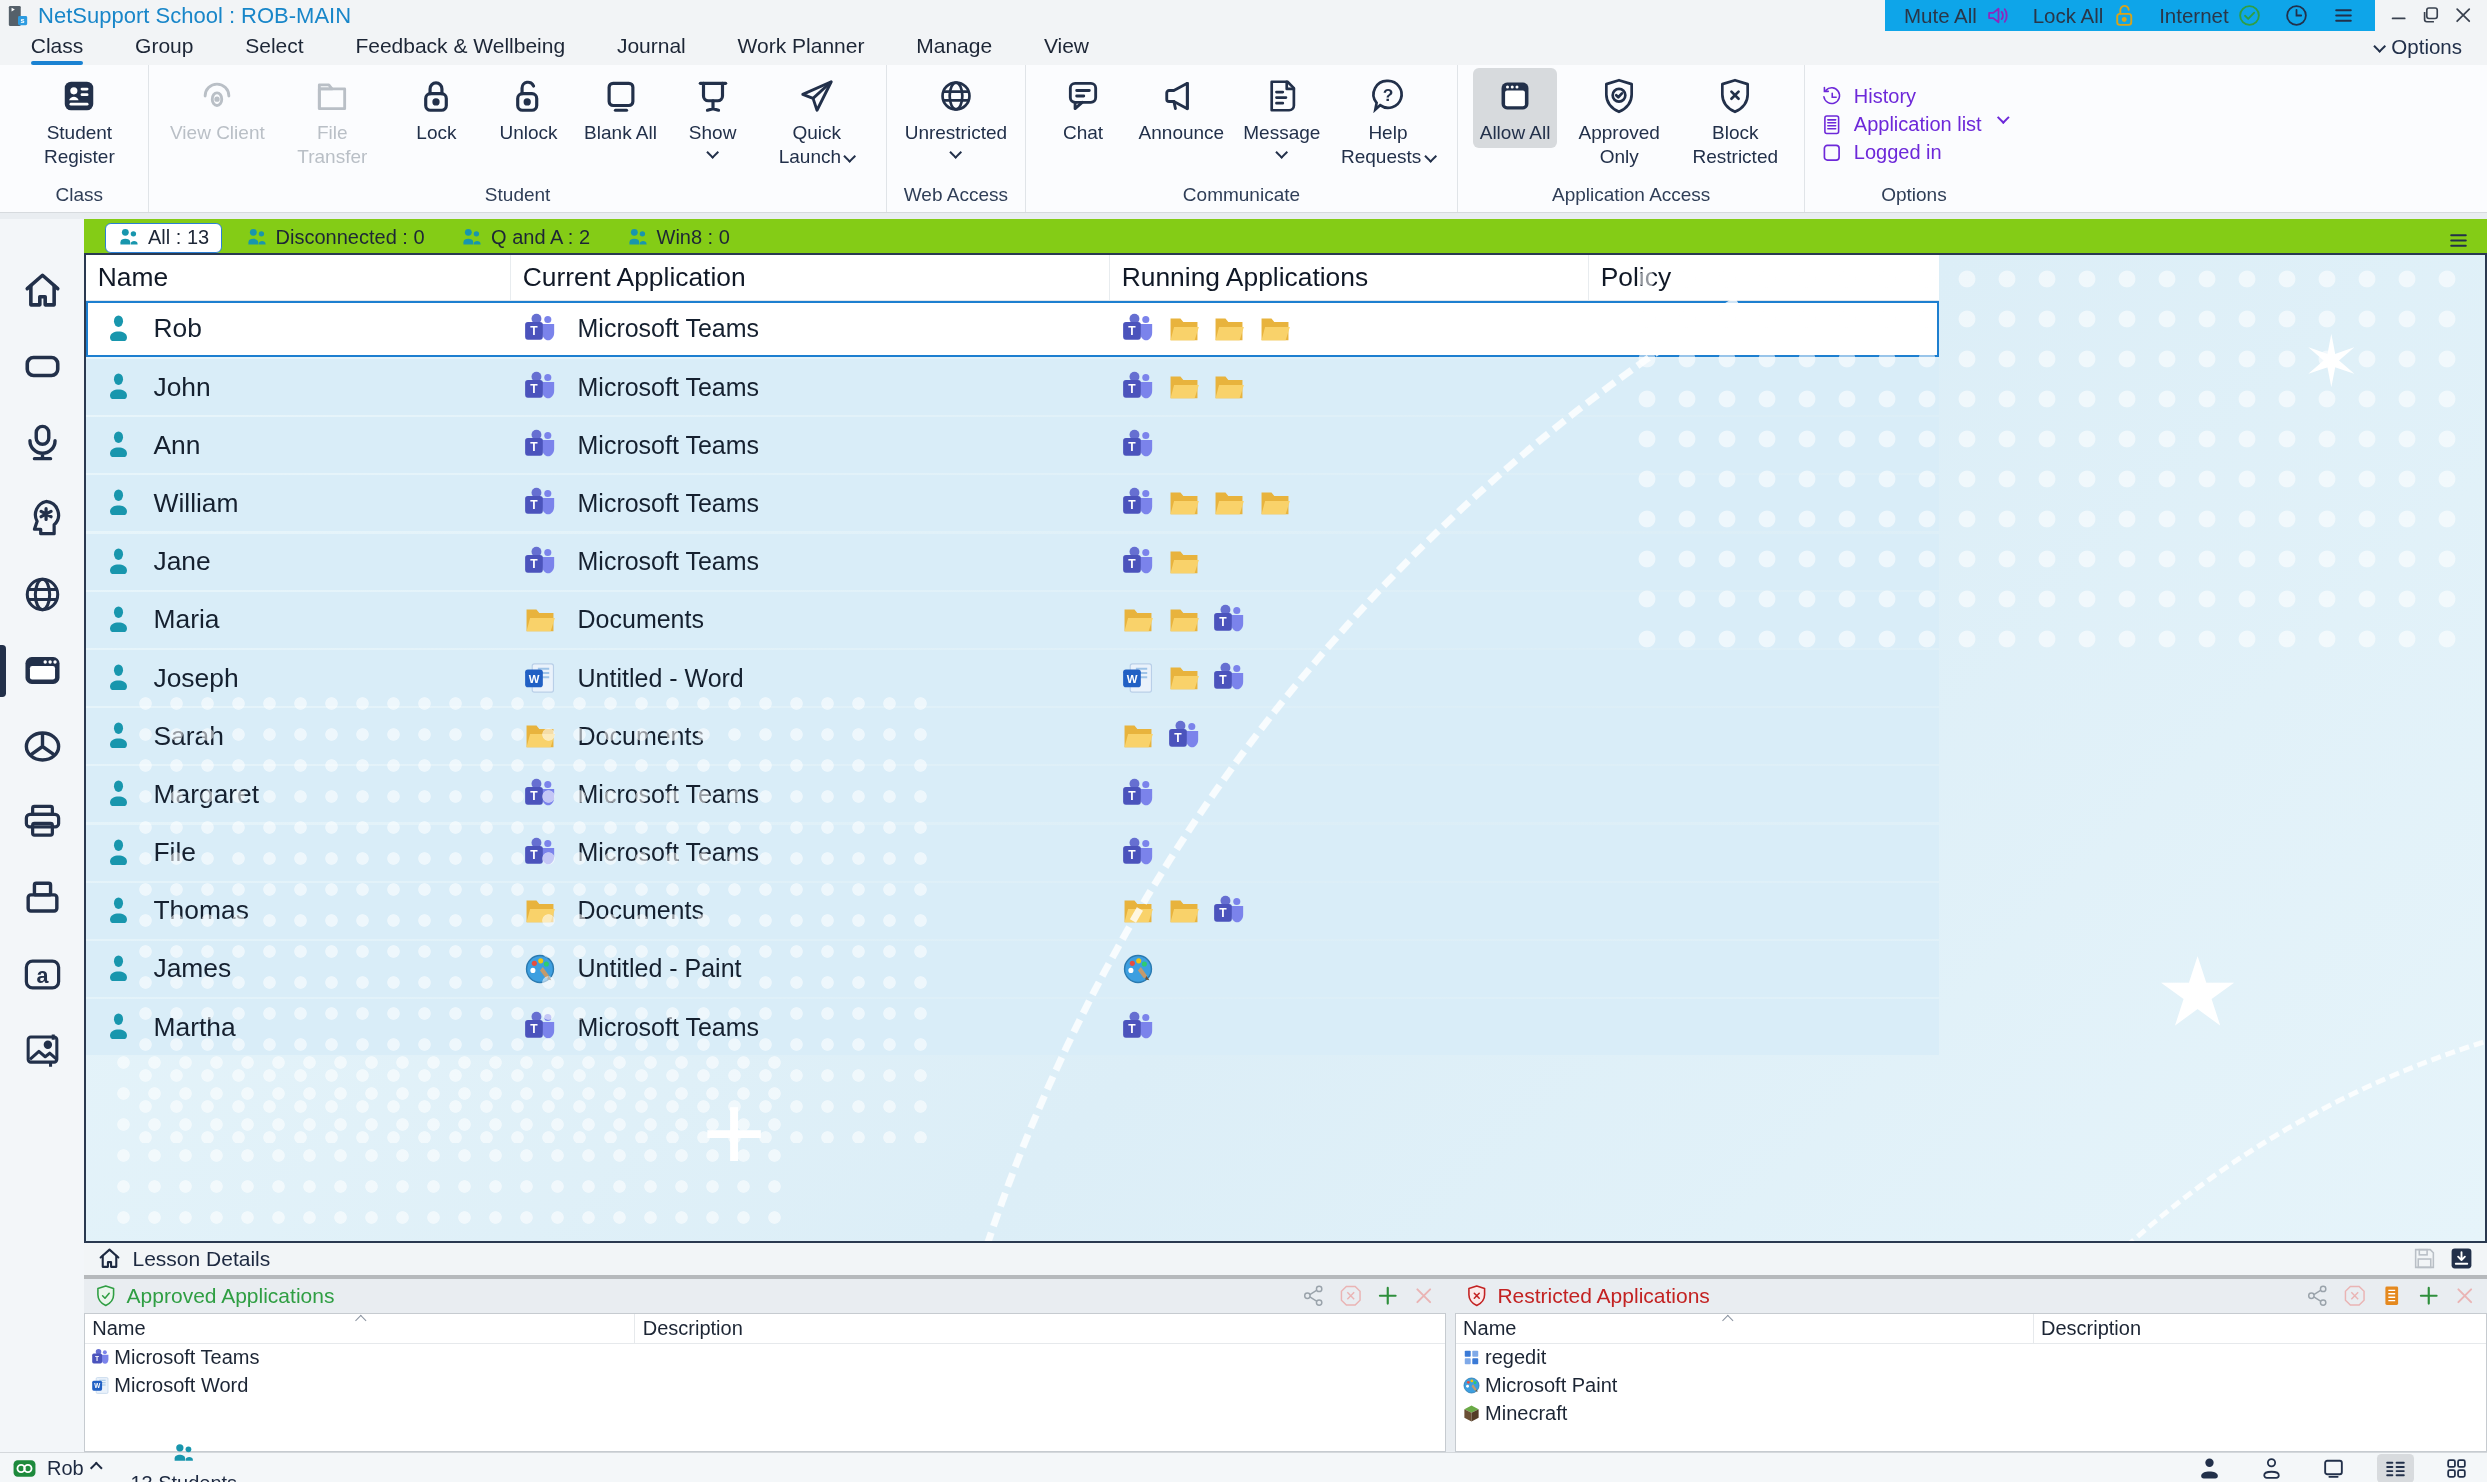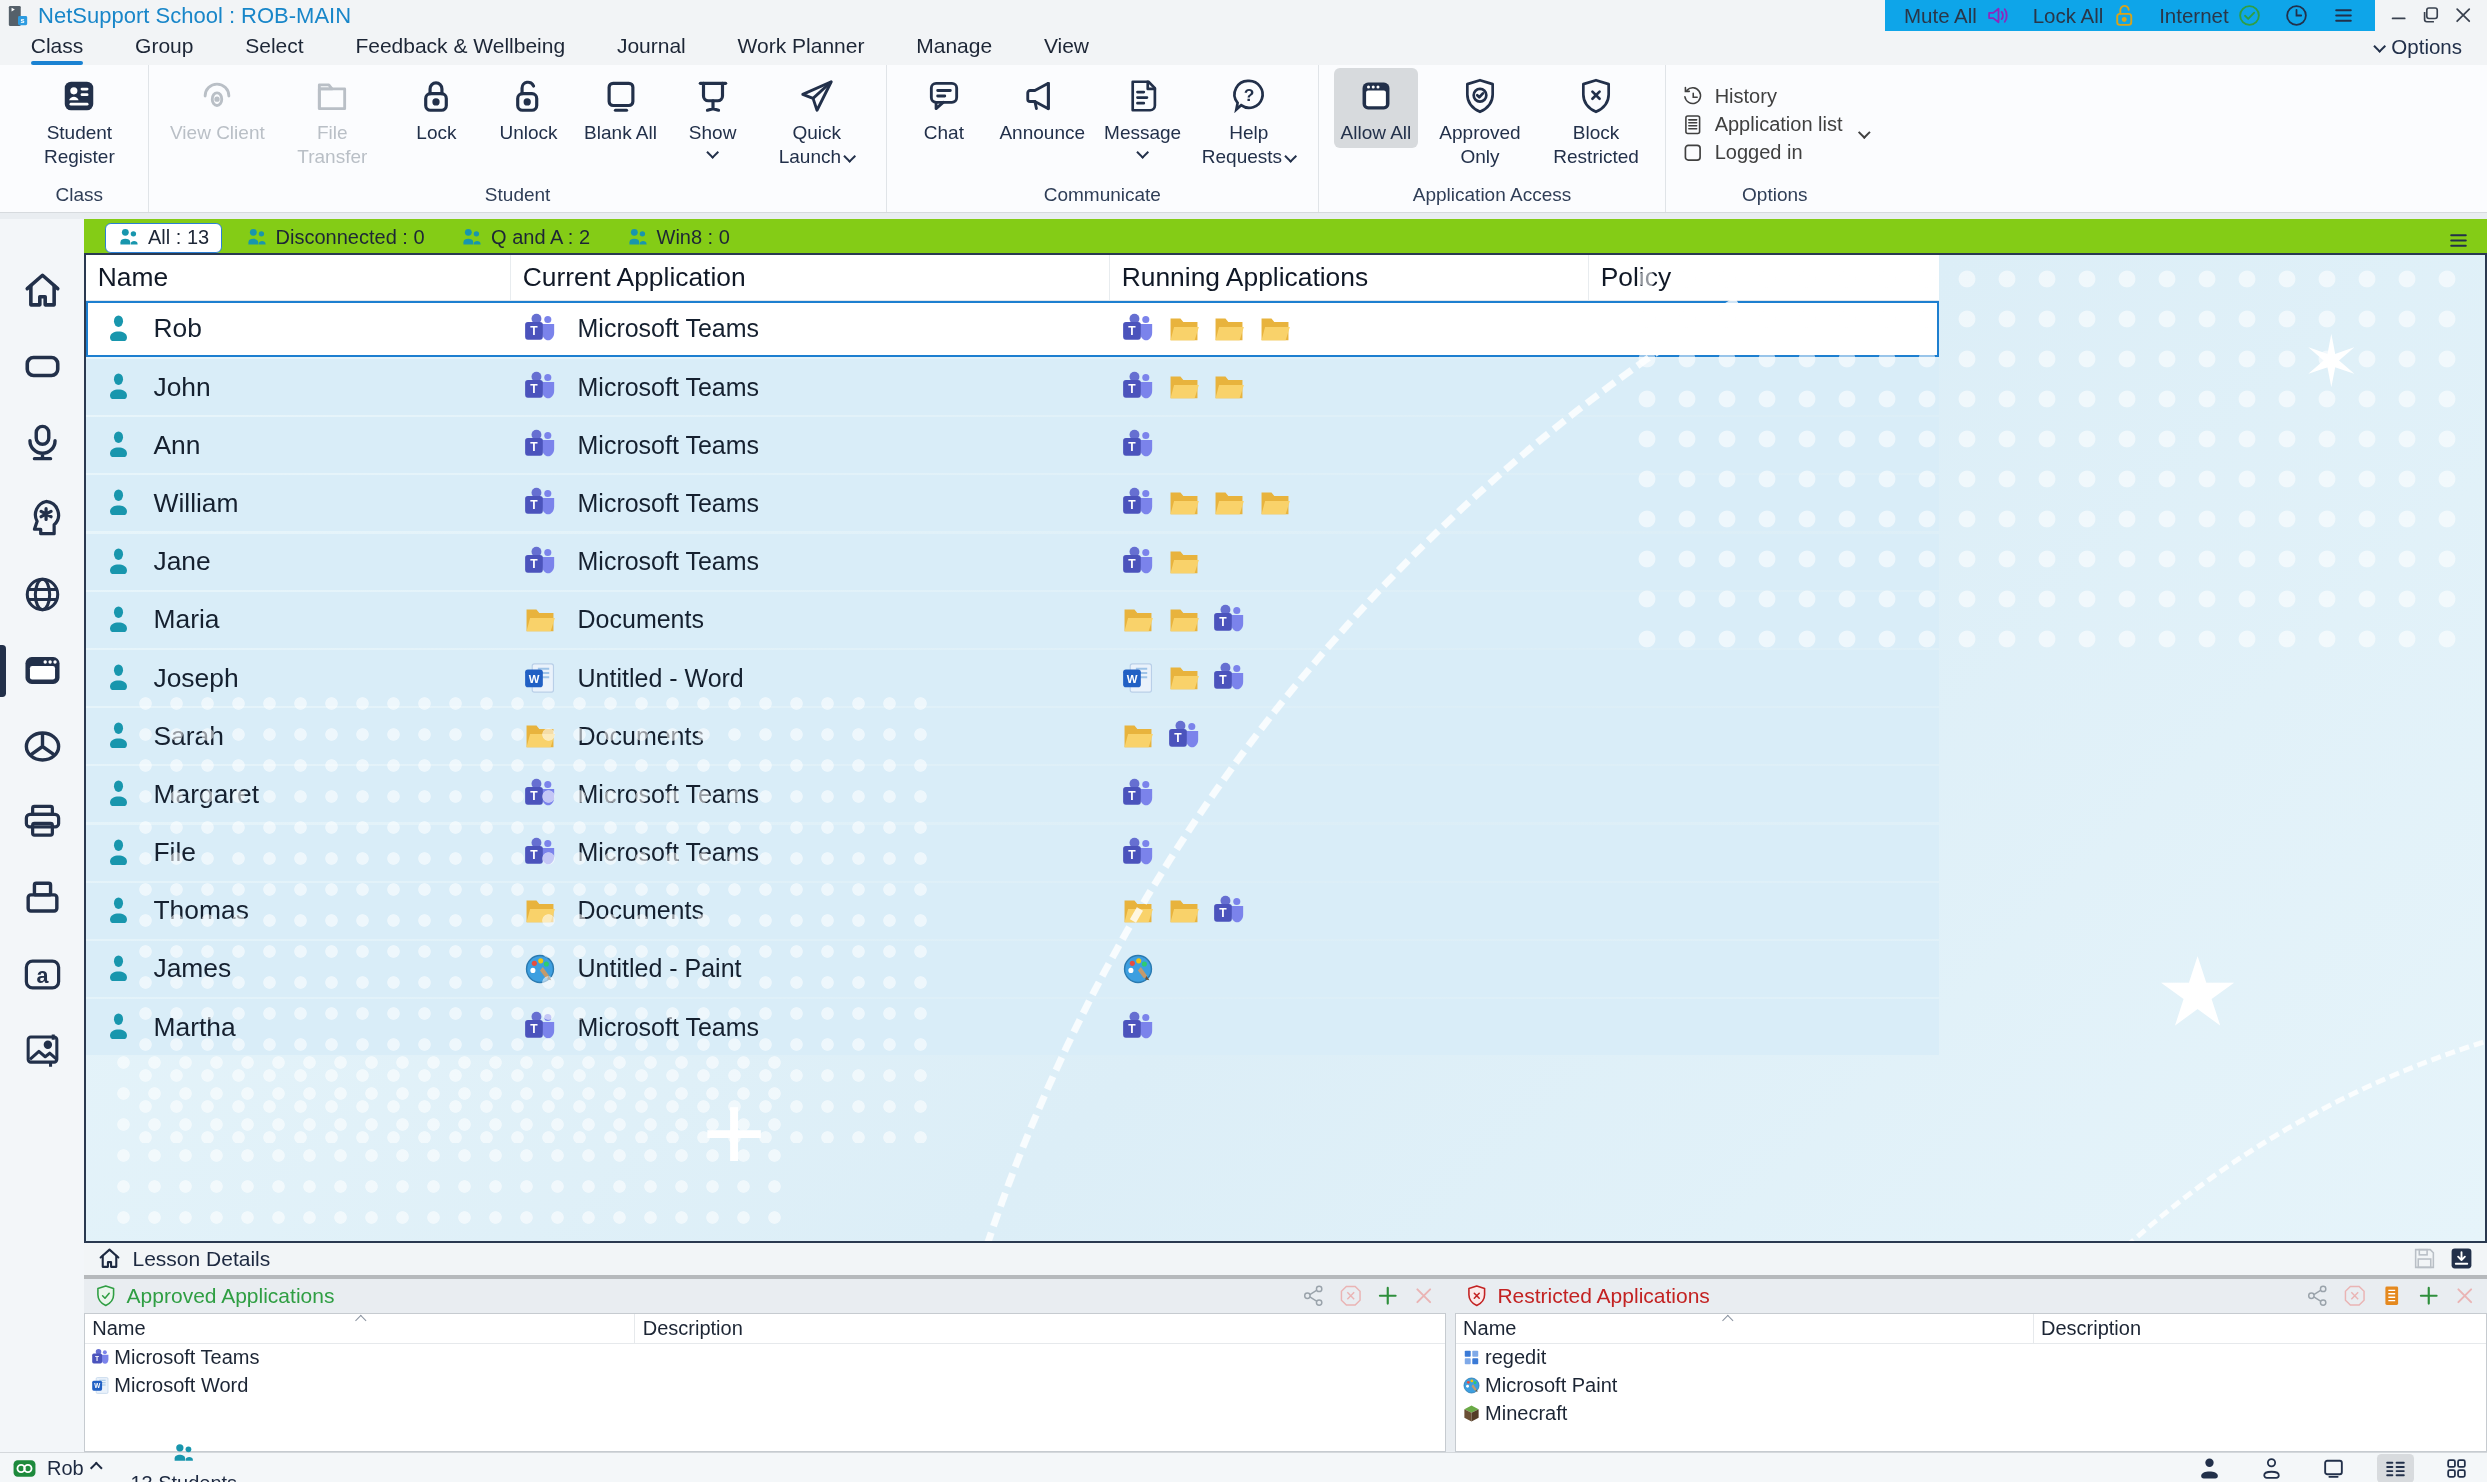--- a/index.html
+++ b/index.html
@@ -37,21 +37,21 @@
   .rbtn{display:flex;flex-direction:column;align-items:center;min-width:73px;max-width:97px;padding:5.9px 5.9px 2.9px;border-radius:5.9px;color:#22304a;font-size:19px;line-height:1.3;text-align:center;cursor:default;}
   .rbtn .icon{height:44px;}
   .rbtn .icon svg{width:38px;height:38px;}
   .rbtn .lbl{margin-top:2.9px;}
   .rbtn.selected{background:#d7dadd;}
   .rbtn.disabled{color:#b9bfc6;}
   .rbtn .chev{width:7.3px;height:7.3px;margin-top:2.9px;}
   .rbtn .chev.inline{margin-left:4.4px;margin-top:0;vertical-align:2.2px;}
   .rg-label{text-align:center;font-size:19px;color:#2f3e57;padding:2.9px 0 5.9px;}
   .rg-opts{display:flex;flex-direction:column;justify-content:center;flex:1;gap:4.4px;}
-  .opt-item{display:flex;align-items:flex-end;gap:10.3px;font-size:20px;color:#404040;}
+  .opt-item{display:flex;align-items:flex-start;gap:10.3px;font-size:20px;color:#6d28d9;}
   .opt-item .icon svg{width:23.5px;height:23.5px;}
   .opt-item .chev{width:6.6px;height:6.6px;margin-left:7.3px;}
   .ribbon-gap{height:5.9px;background:#e9edf1;}
 
   
   .content-row{display:flex;height:1233px;}
   .sidebar{width:84px;background:#f3f6f9;display:flex;flex-direction:column;padding-top:34px;}
   .side-item{height:76px;display:flex;align-items:center;justify-content:center;position:relative;cursor:default;}
   .side-item svg{width:43px;height:43px;}
   .side-item.active::before{content:'';position:absolute;left:0;top:11.7px;bottom:11.7px;width:5.9px;background:#22304a;border-radius:0 3.7px 3.7px 0;}
@@ -297,20 +297,36 @@
           <span class="icon">
             <svg viewBox="0 0 48 48" fill="none" stroke="currentColor" stroke-width="3.6" stroke-linejoin="round">
               <path d="M42 6L6 22l13 5 5 15z"></path>
               <path d="M42 6L19 27"></path>
             </svg>
           </span>
           <span class="lbl"><span>Quick Launch</span><span class="chev inline"></span></span>
         </div>
       </div>
       <div class="rg-label">Student</div>
+    </div>
+    <div class="rgroup">
+      <div class="rg-buttons">
+        <div class="rbtn">
+          <span class="icon">
+            <svg viewBox="0 0 48 48" fill="none" stroke="currentColor" stroke-width="3.4">
+              <circle cx="24" cy="24" r="17"></circle>
+              <ellipse cx="24" cy="24" rx="8" ry="17"></ellipse>
+              <path d="M8 18.5h32M8 29.5h32"></path>
+            </svg>
+          </span>
+          <span class="lbl"><span>Unrestricted</span></span>
+          <span class="chev"></span>
+        </div>
+      </div>
+      <div class="rg-label">Web Access</div>
     </div>
     <div class="rgroup">
       <div class="rg-buttons">
         <div class="rbtn">
           <span class="icon">
             <svg viewBox="0 0 48 48" fill="none" stroke="currentColor" stroke-width="3.6" stroke-linecap="round" stroke-linejoin="round">
               <rect x="8" y="8" width="32" height="24" rx="6"></rect>
               <path d="M16 17h16M16 24h9"></path>
               <path d="M14 32v8l9-8"></path>
             </svg>

